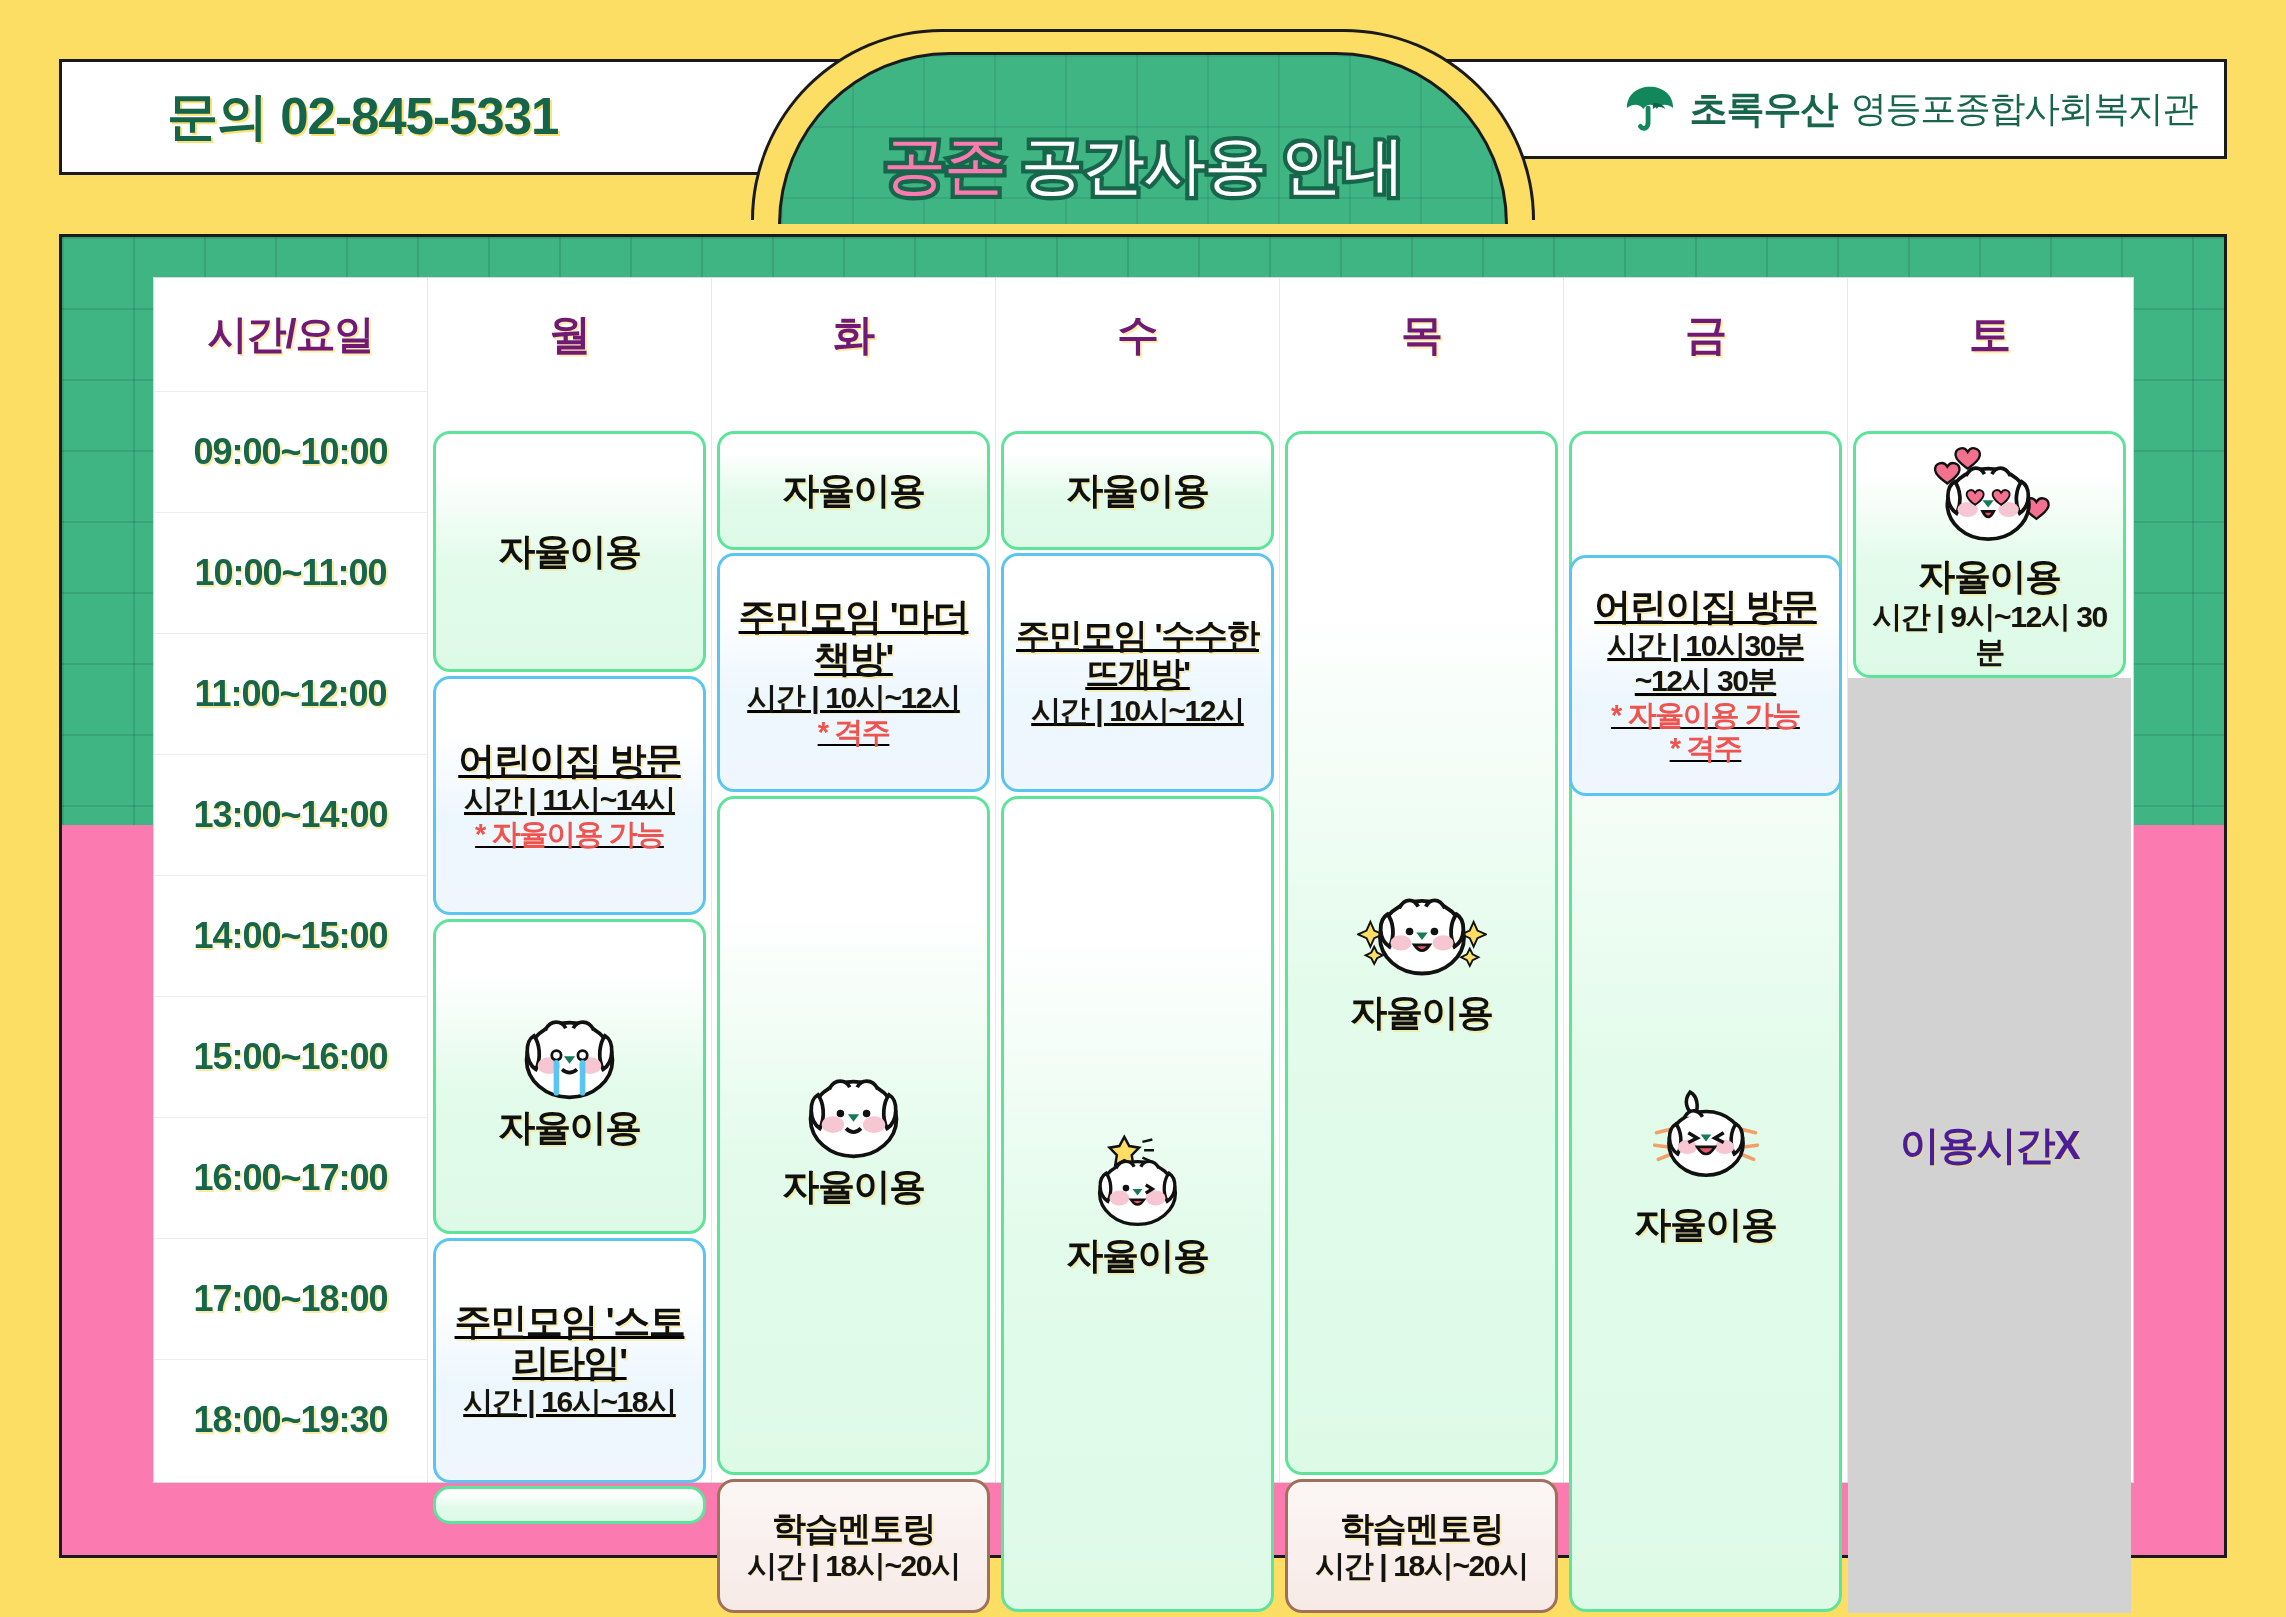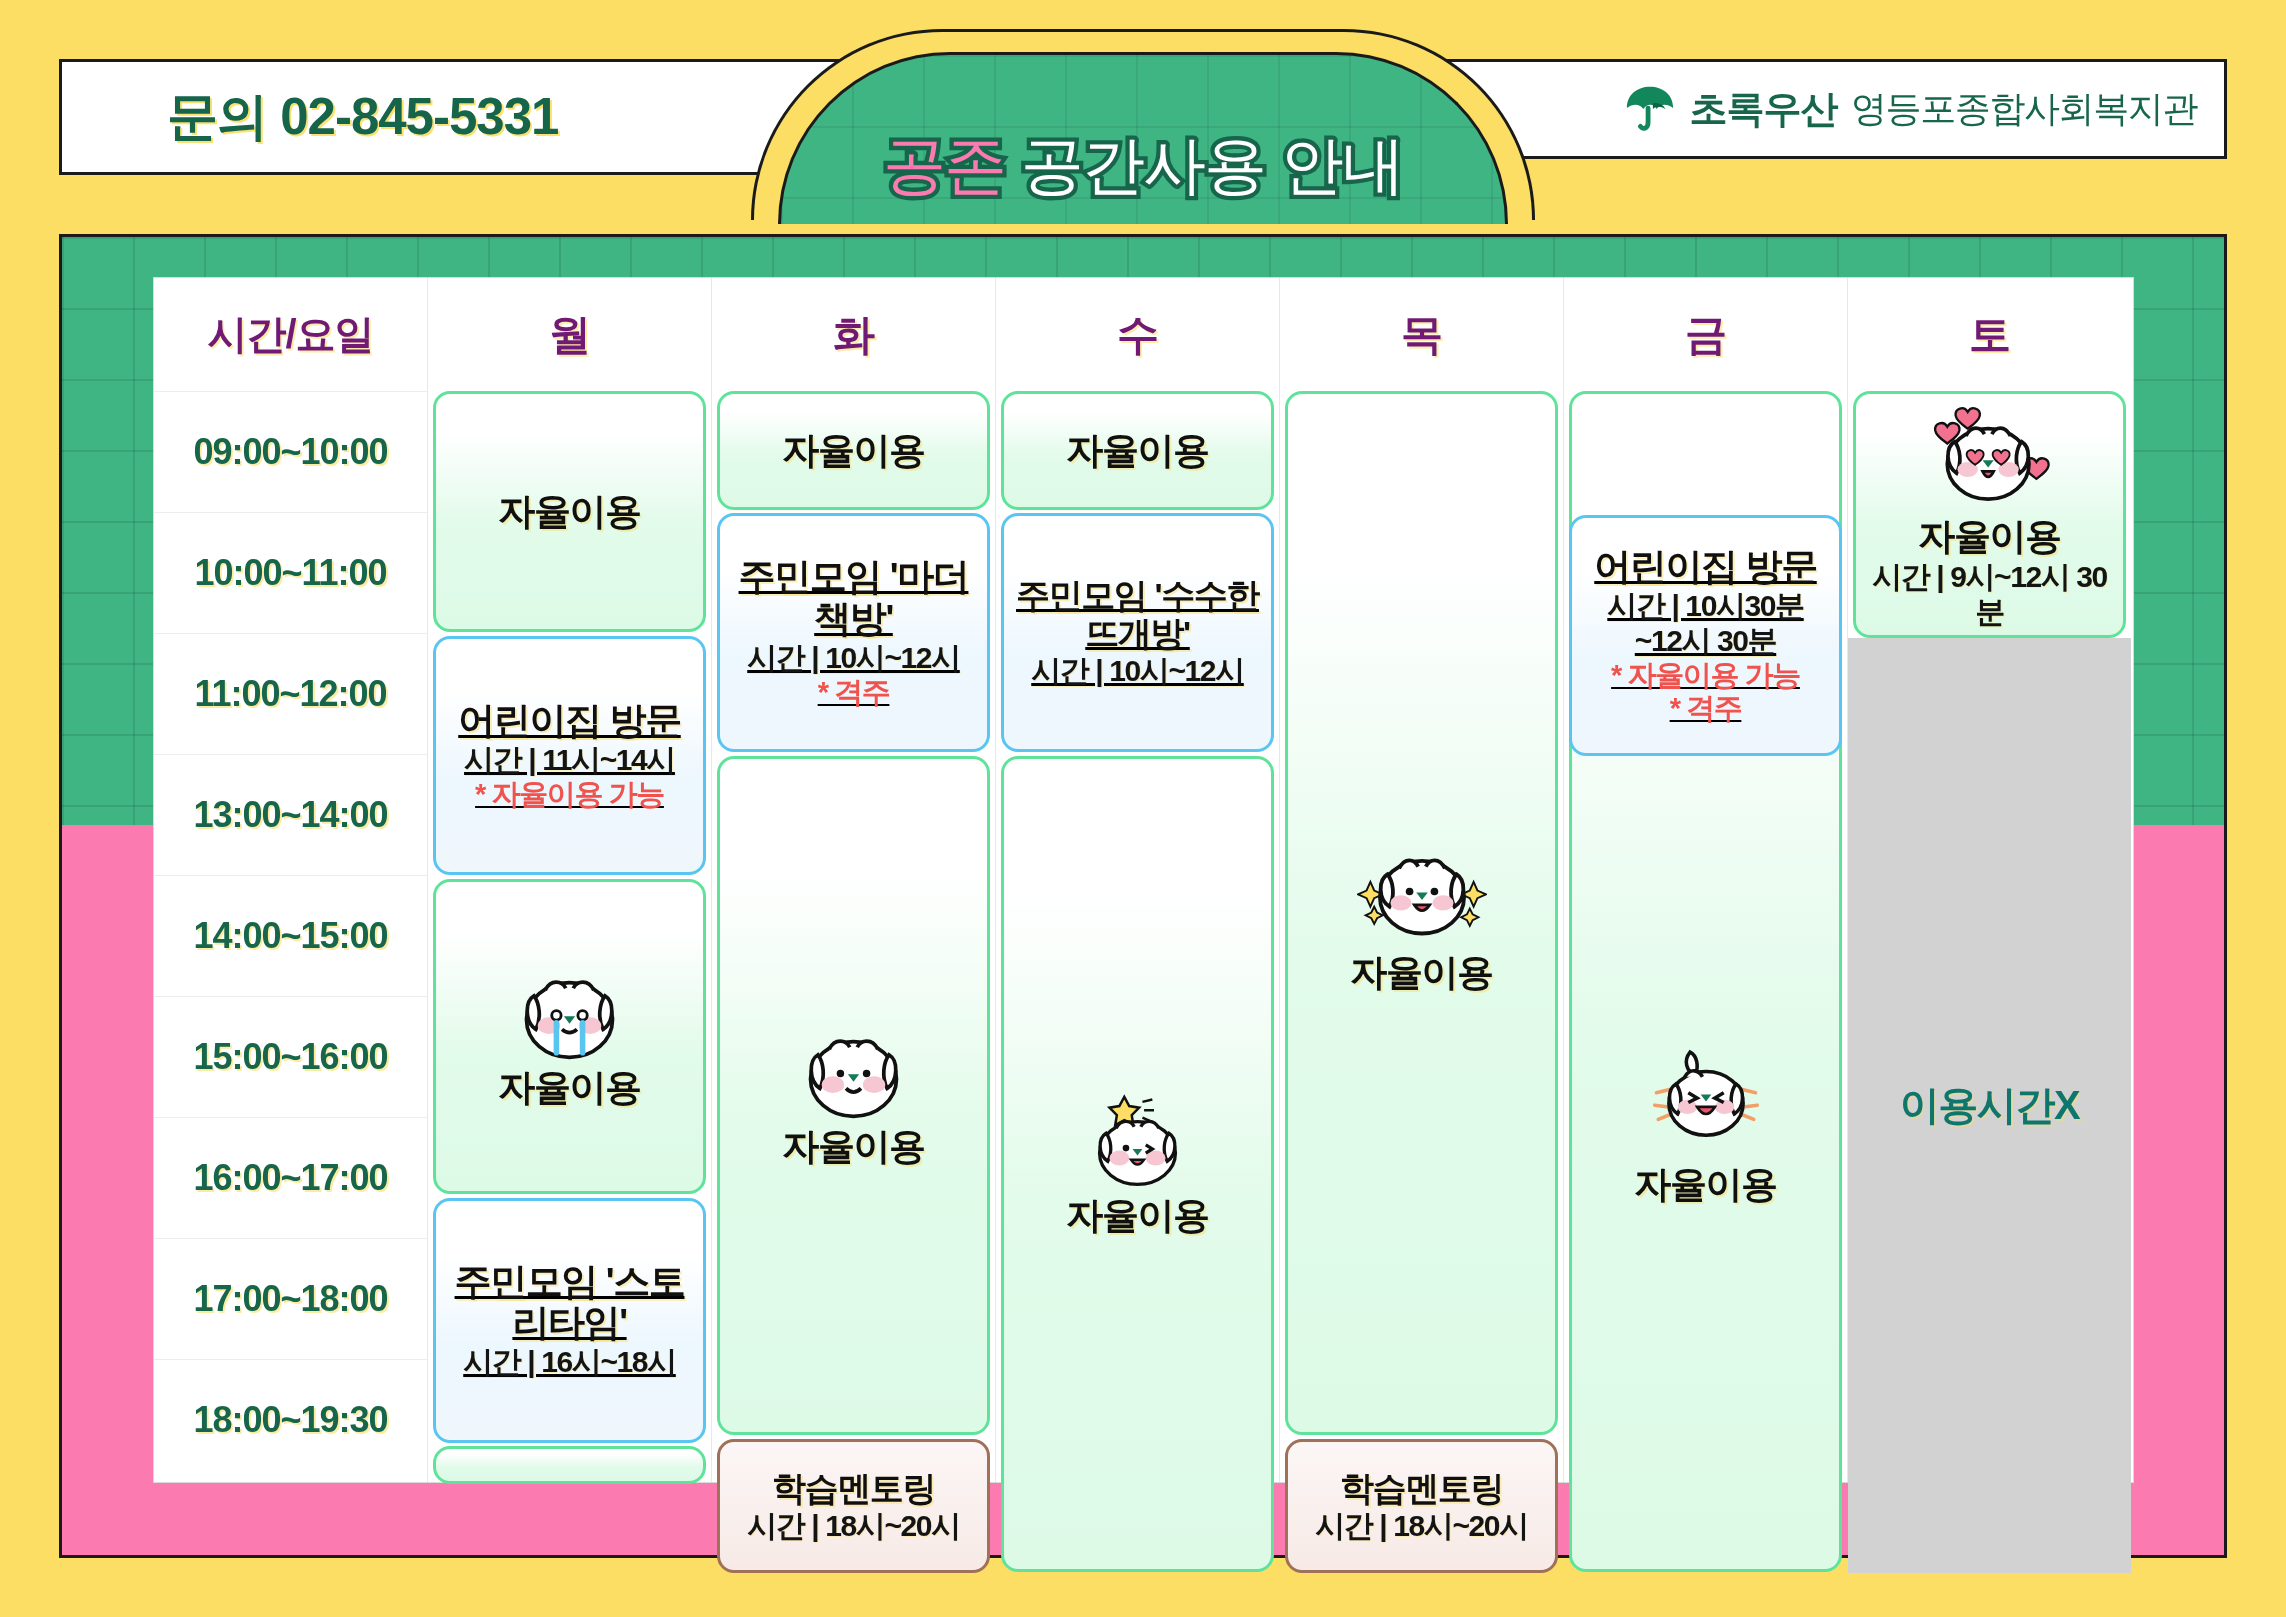--- a/index.html
+++ b/index.html
@@ -120,21 +120,21 @@
   }
 
   
   .day-body { position: absolute; left: 0; top: 113px; right: 0; bottom: 0; }
 
   .card {
     position: absolute; left: 4.8px; right: 4.8px;
     border-radius: 17px;
     display: flex; flex-direction: column;
     align-items: center; justify-content: center;
-    text-align: center; overflow: hidden; padding: 5.7px 3.8px;
+    text-align: center; overflow: hidden; padding: 5.7px 3.8px; margin-top: 40px;
   }
   .card.green {
     border: 3.8px solid #5FE39B;
     background: linear-gradient(180deg, #ffffff 0%, #ffffff 16%, #E2FBEA 55%, #DDFAE7 100%);
   }
   .card.blue {
     border: 3.8px solid #5BC5F2;
     background: linear-gradient(180deg, #ffffff 0%, #ffffff 22%, #EDF7FE 60%, #EFF7FD 100%);
     text-decoration: underline;
   }
@@ -155,21 +155,21 @@
   .c-sub {
     font-size: 30px; font-weight: bold; color: #141414; letter-spacing: -1.4px;
     line-height: 1.16; margin-top: 1.9px; white-space: pre-line;
     text-shadow: 1px 1px 0 rgba(251,222,99,.4);
   }
   .c-note {
     font-size: 29px; font-weight: bold; color: #F0534E; letter-spacing: -1.4px;
     line-height: 1.14; white-space: pre-line;
   }
   .c-gray-label {
-    font-size: 40px; font-weight: bold; color: #0f766e; letter-spacing: -1.4px;
+    font-size: 40px; font-weight: bold; color: #4c1d95; letter-spacing: -1.4px;
     text-shadow: 1.9px 1.9px 0 rgba(251,222,99,.4);
   }
   .sticker { width: 113px; height: 99px; margin-bottom: 3.8px; }
   .sticker.big { width: 130px; height: 115px; }
 </style>
 </head>
 <body>
 
 <div id="poster">
 

